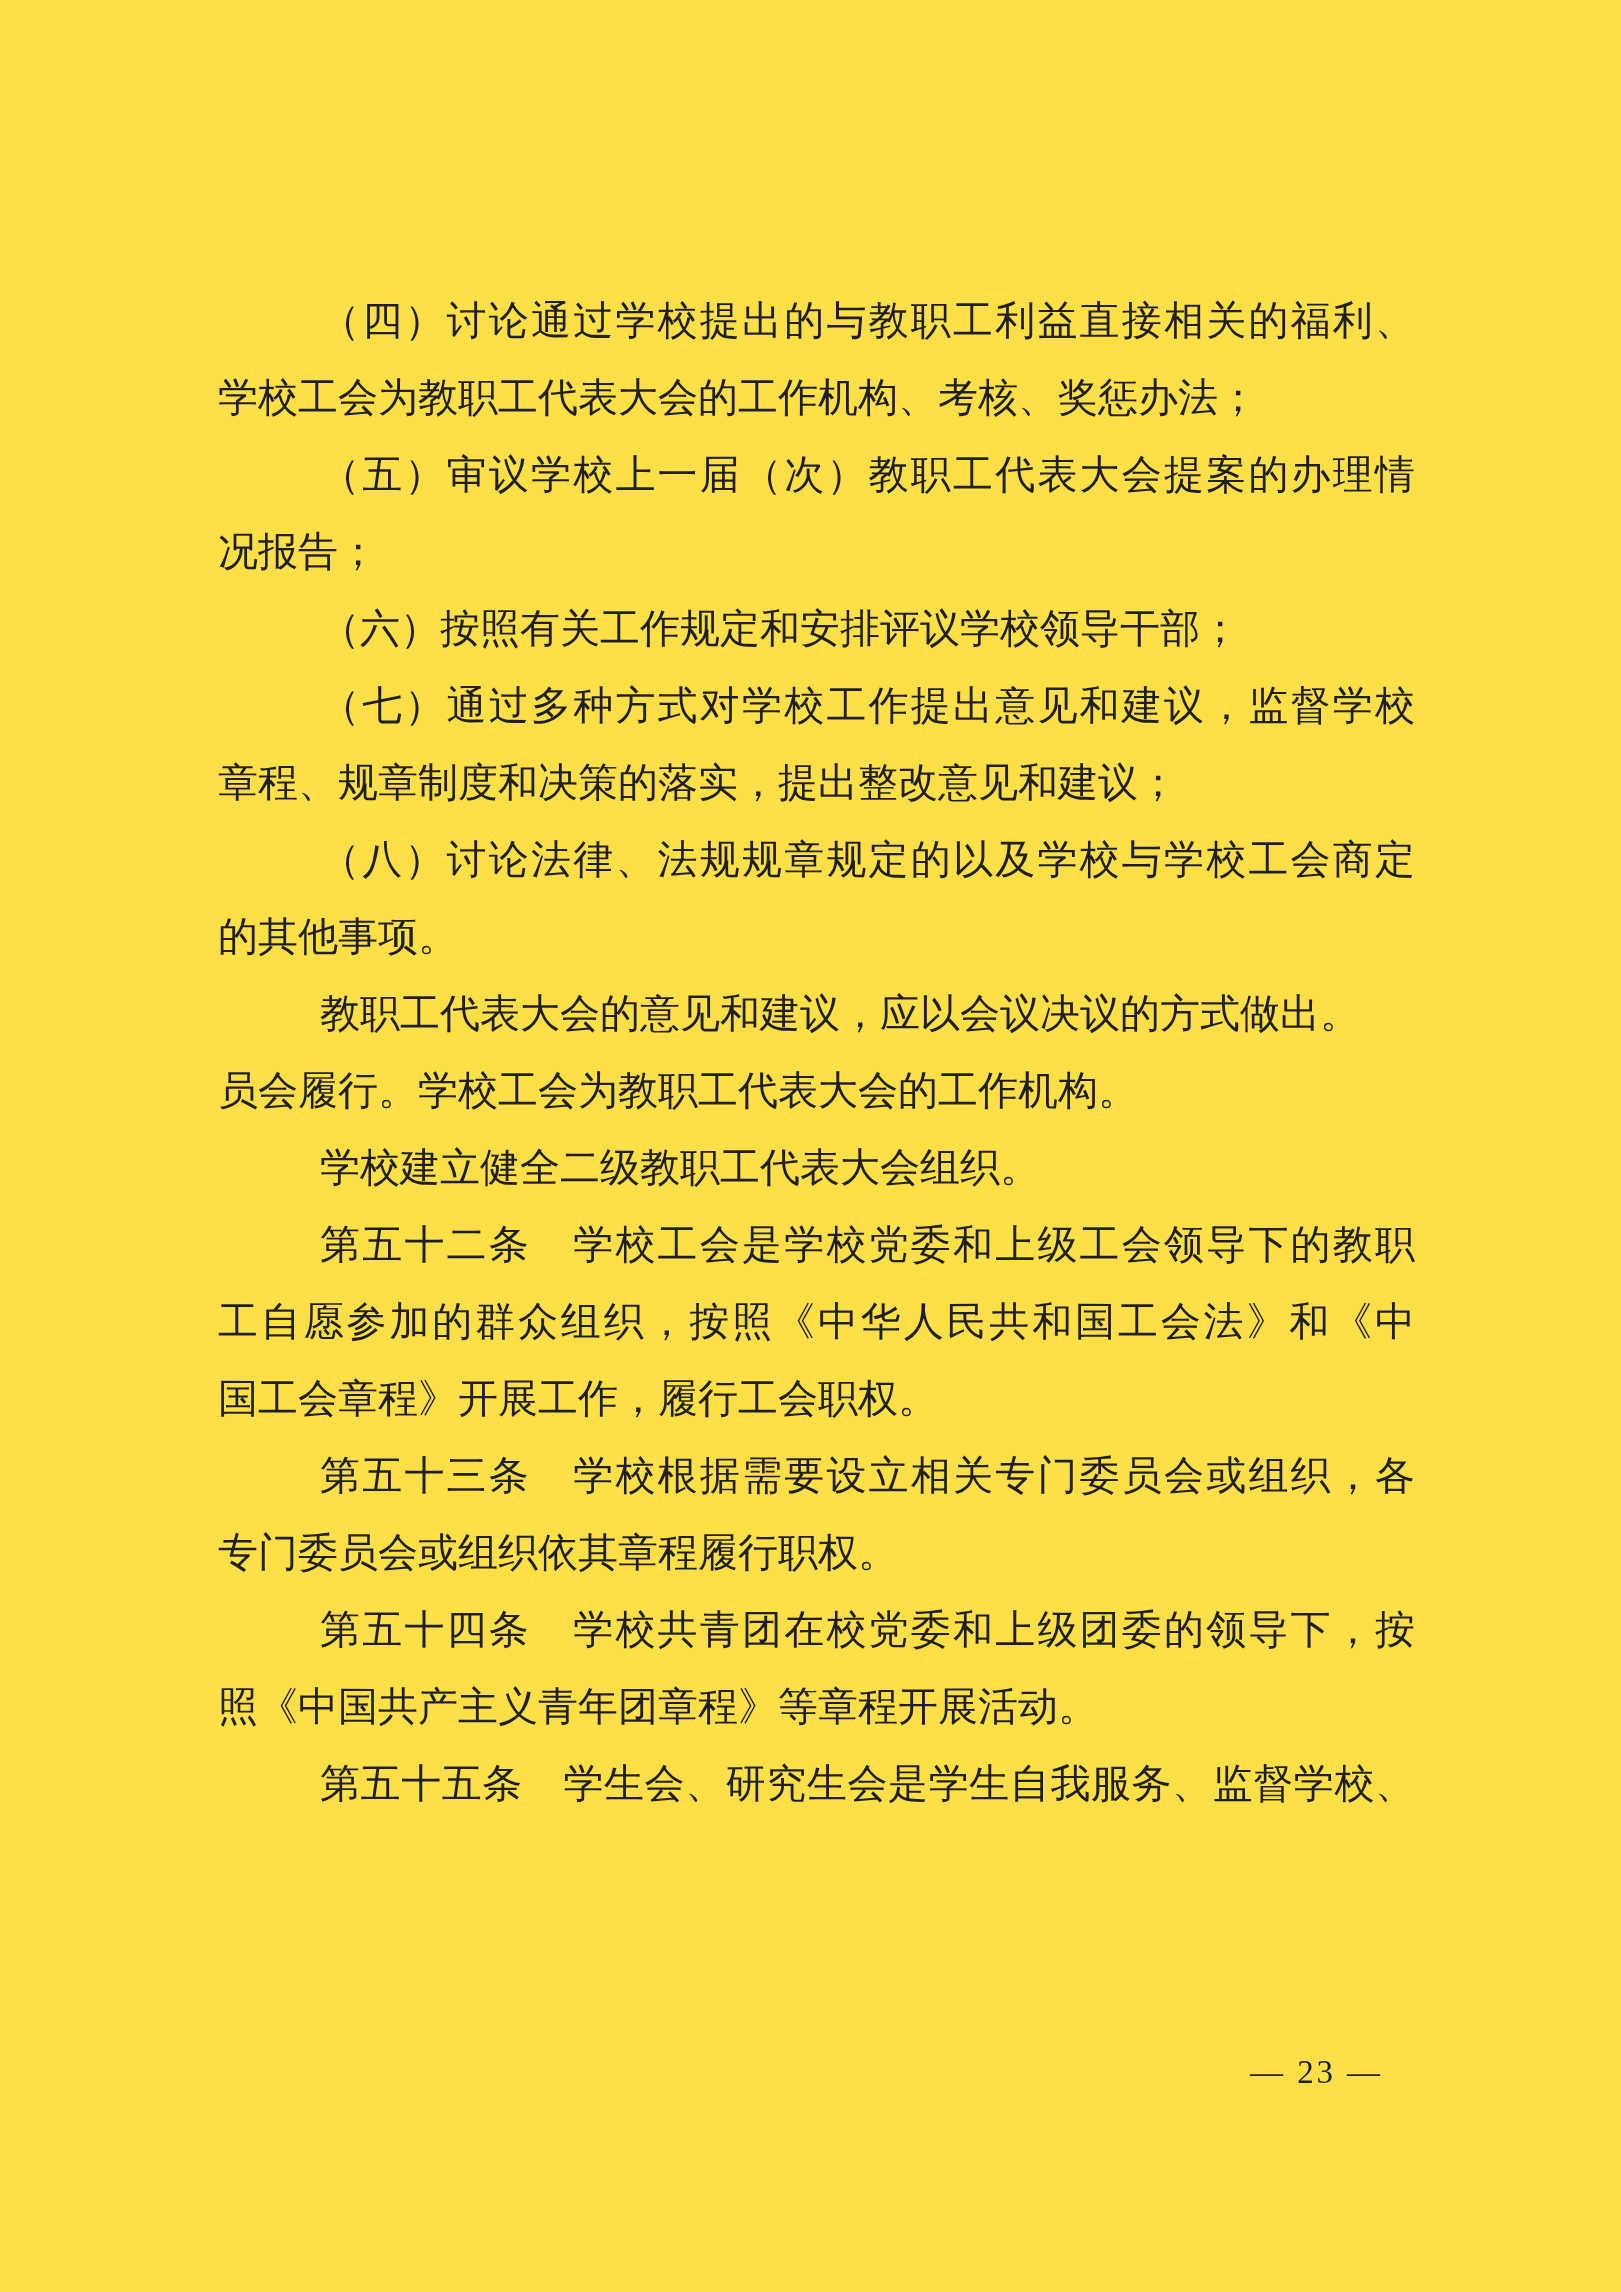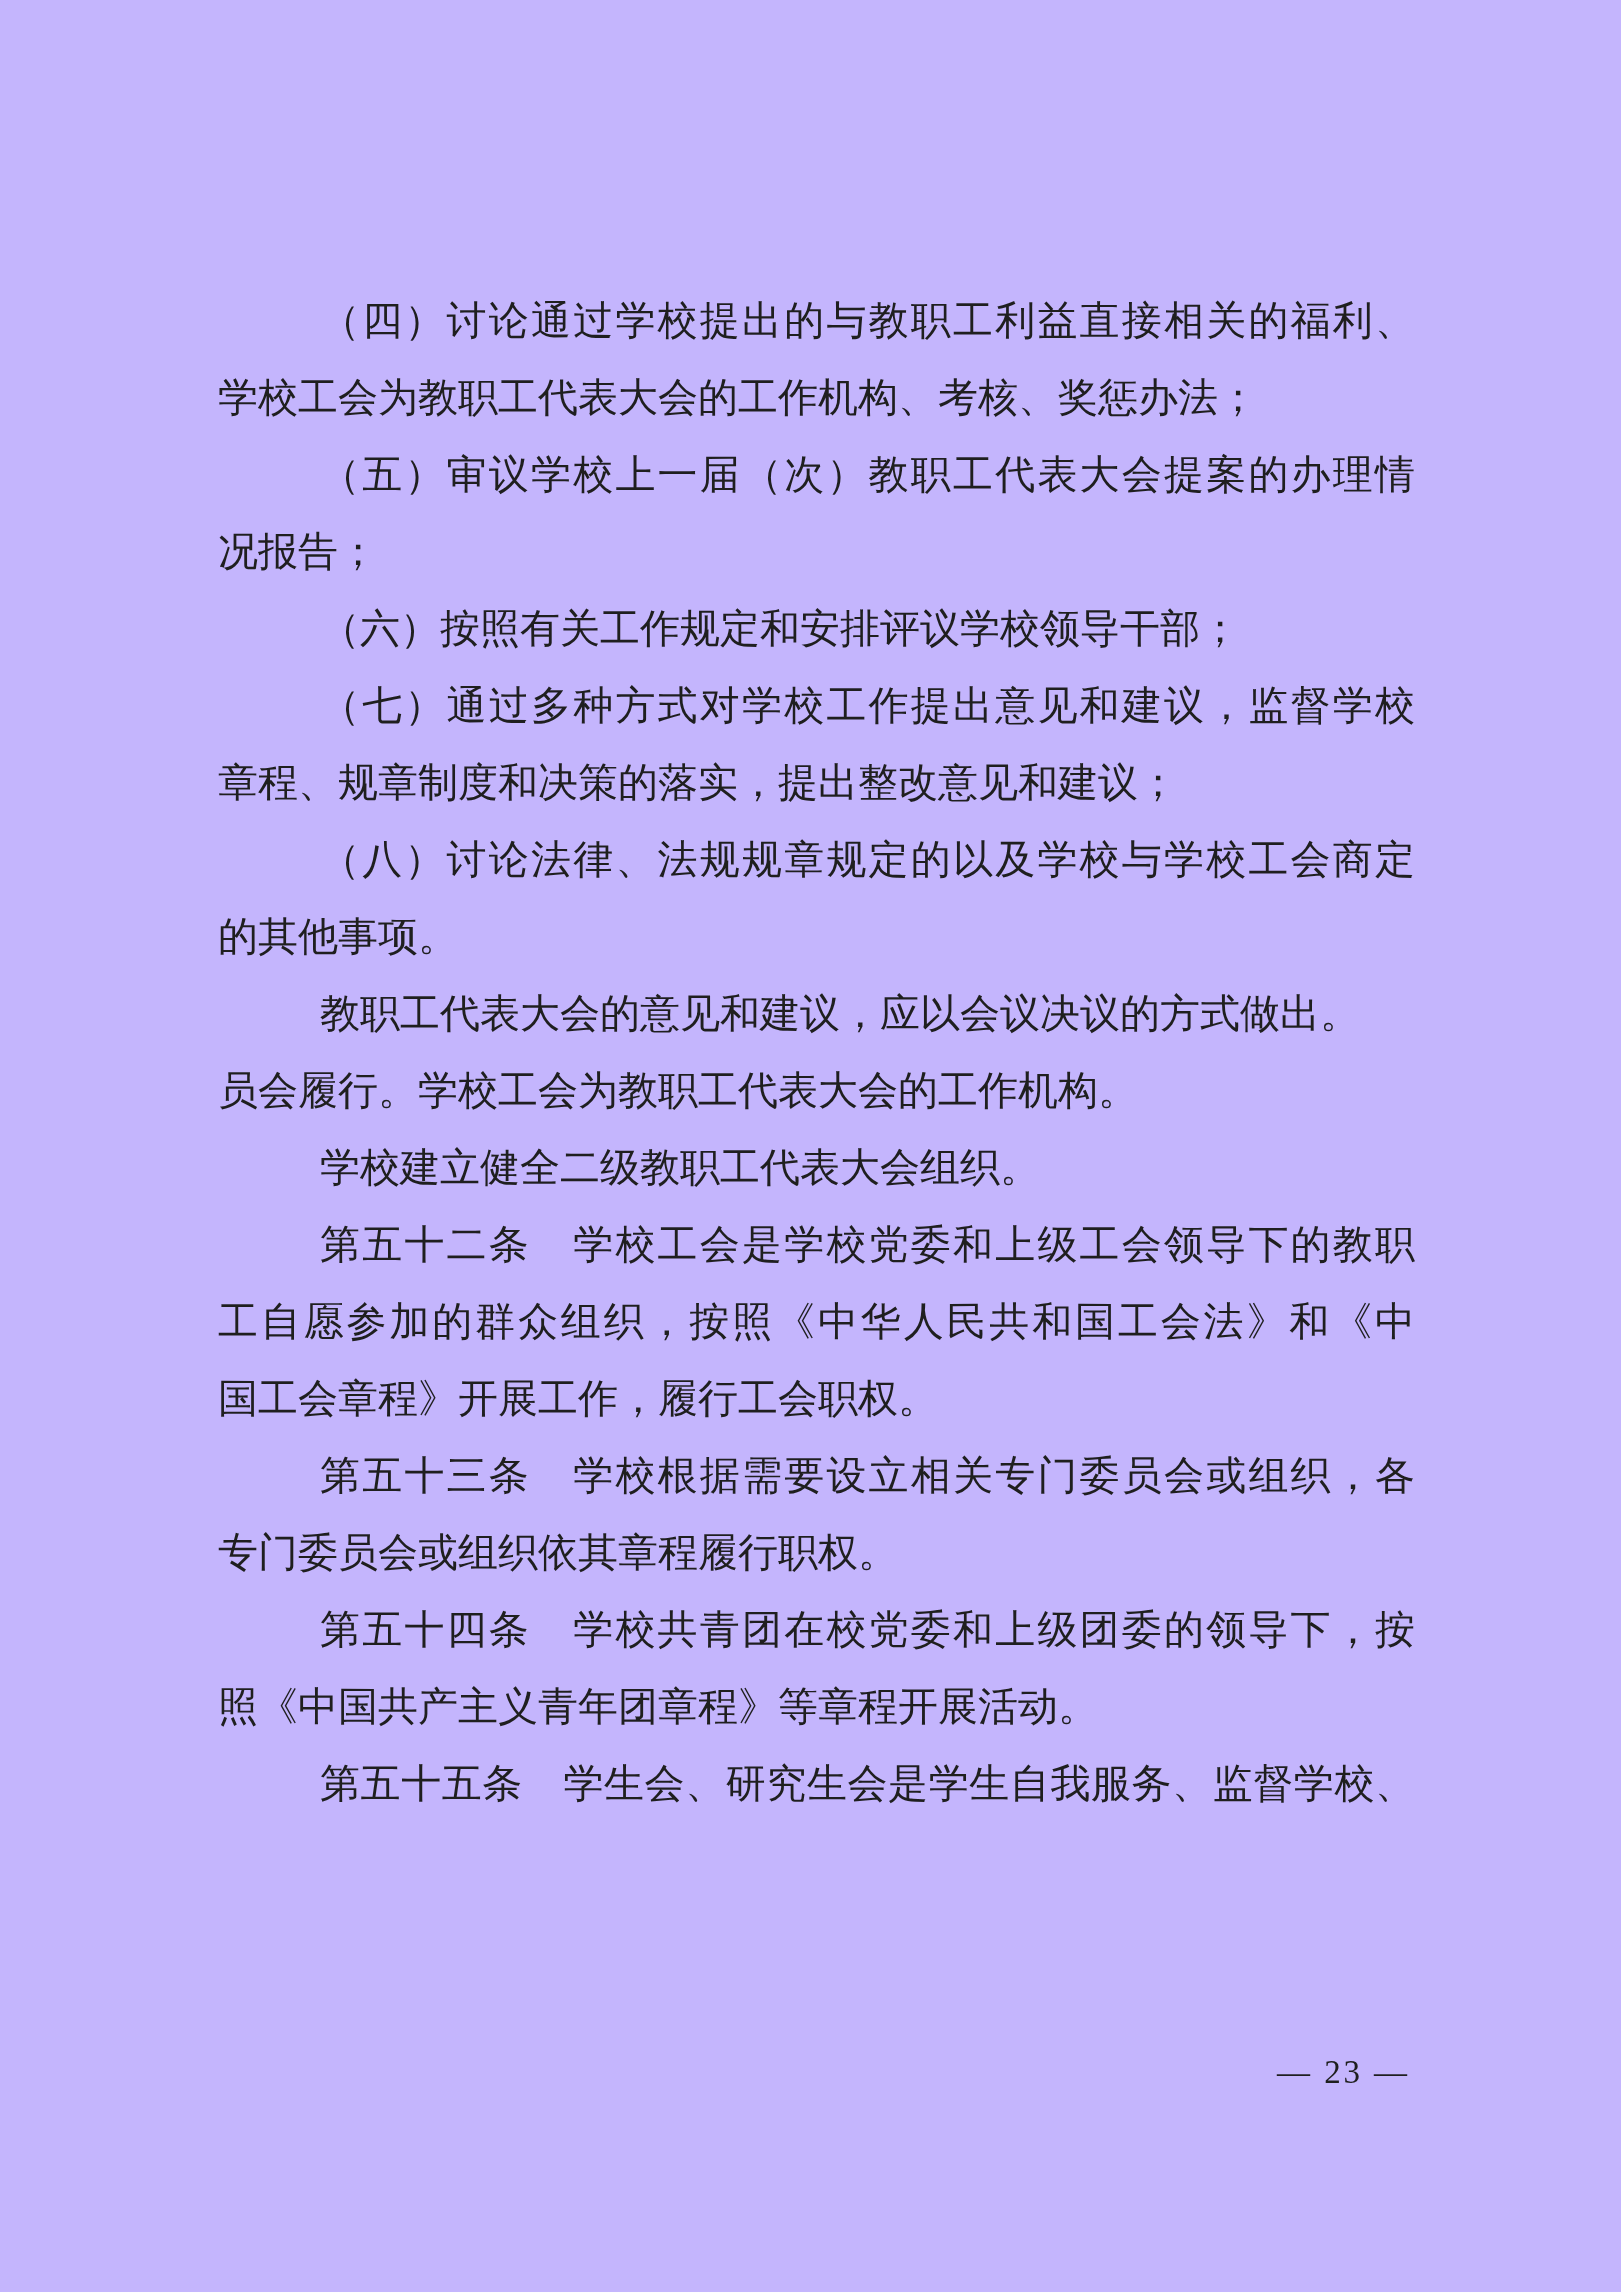--- a/index.html
+++ b/index.html
@@ -4,21 +4,21 @@
 <style>
   html, body {
     margin: 0;
     padding: 0;
     background: #e8e8e8;
   }
   .page {
     position: relative;
     width: 1621px;
     height: 2293px;
-    background: #c4b5fd;
+    background: #fde047;
     font-family: "Liberation Serif", "DejaVu Serif", serif;
     color: #1f1f1f;
     overflow: hidden;
   }
   .text-block {
     position: absolute;
     left: 218px;
     top: 282px;
     width: 1197px;
   }
@@ -35,21 +35,21 @@
     white-space: normal;
     text-align: justify;
     text-align-last: justify;
   }
   .line.indent {
     text-indent: 102px;
   }
   .page-number {
     position: absolute;
     top: 2054px;
-    right: 211px;
+    right: 238px;
     font-size: 33px;
     letter-spacing: 2.9px;
     color: #1f1f1f;
     white-space: nowrap;
   }
 </style>
 </head>
 <body>
 
 <div class="page">

